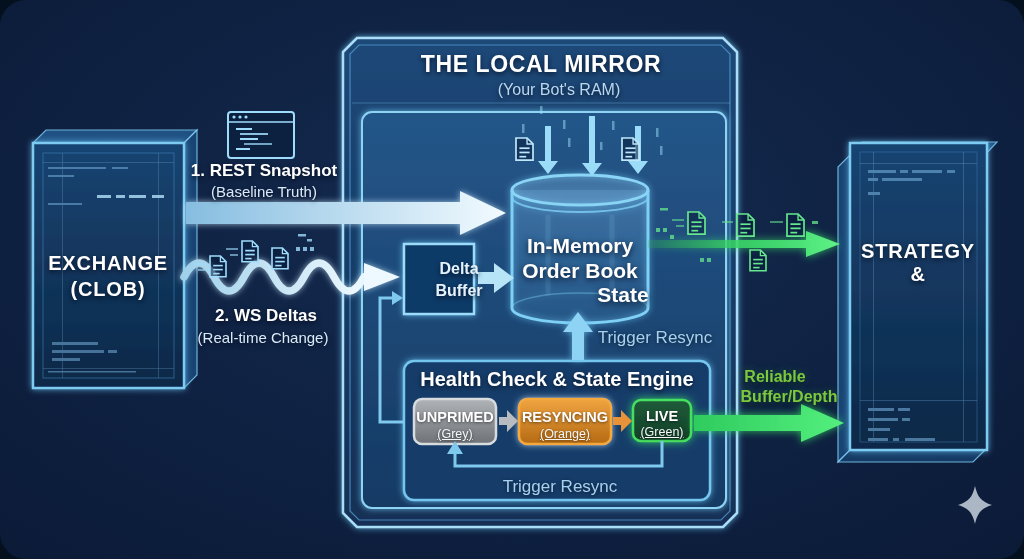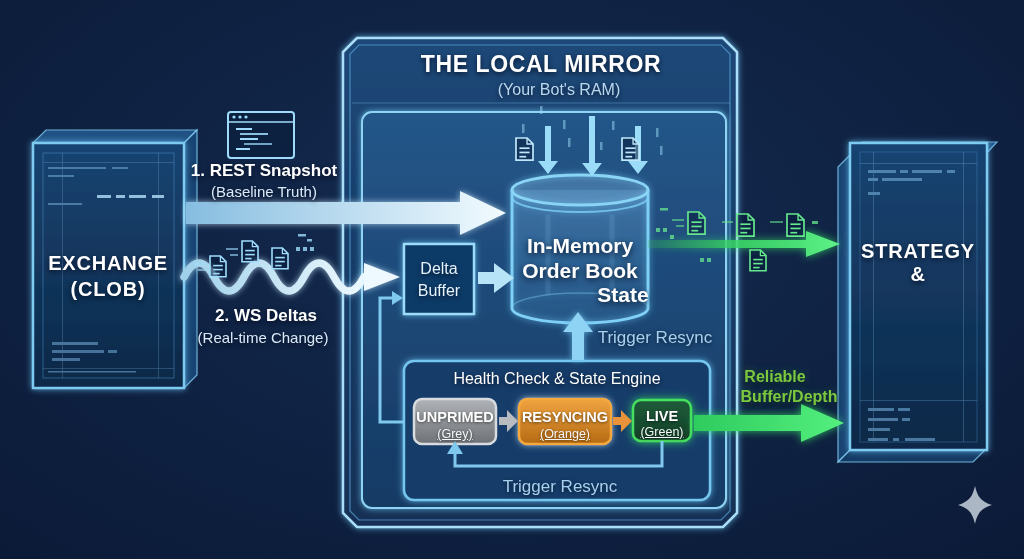--- a/index.html
+++ b/index.html
@@ -1,31 +1,32 @@
 <!DOCTYPE html>
 <html><head>
 <meta charset="utf-8">
 <style>
   html,body{margin:0;padding:0;background:#05101f;}
   #stage{
     position:relative;width:1024px;height:559px;overflow:hidden;
     background:radial-gradient(120% 130% at 50% 40%, #142b50 0%, #0c1c3a 55%, #071126 100%);
     font-family:"Liberation Sans", sans-serif;
+    border-radius:26px;
   }
   #scene{position:absolute;left:0;top:0;}
   .lbl{position:absolute;transform:translate(-50%,-50%);white-space:nowrap;text-align:center;
        color:#fff;text-shadow:0 2px 5px rgba(0,8,24,.75);}
   .mirror-title{font-size:23px;font-weight:bold;letter-spacing:.6px;}
   .mirror-sub{font-size:16px;font-weight:400;color:#b9d8ef;}
   .box-title{font-size:20px;font-weight:bold;letter-spacing:.8px;}
   .flow-label{font-size:17px;font-weight:bold;}
   .flow-sub{font-size:15px;font-weight:400;color:#d9eaf8;}
-  .small-box{font-size:16px;font-weight:400;color:#e4f2fc;}
+  .small-box{font-size:16px;font-weight:700;color:#e4f2fc;margin-left:20px;}
   .cyl-label{font-size:21px;font-weight:bold;text-shadow:0 2px 6px rgba(0,10,30,.85);}
-  .engine-title{font-size:16px;font-weight:normal;}
+  .engine-title{font-size:20px;font-weight:bold;}
   .pill-name{font-size:14.5px;font-weight:bold;text-shadow:0 1px 3px rgba(0,0,0,.55);}
   .pill-sub{font-size:12.5px;font-weight:400;color:#f4f6f8;text-shadow:0 1px 3px rgba(0,0,0,.55);text-decoration:underline;}
   .trigger{font-size:17px;font-weight:500;color:#a6d2ee;text-shadow:0 1px 4px rgba(0,8,24,.7);}
   .green-lbl{font-size:16px;font-weight:bold;color:#7cc83e;text-shadow:0 0 9px rgba(90,220,110,.35),0 2px 4px rgba(0,8,24,.7);}
 </style>
 </head>
 <body>
 
 <div id="stage">
 

